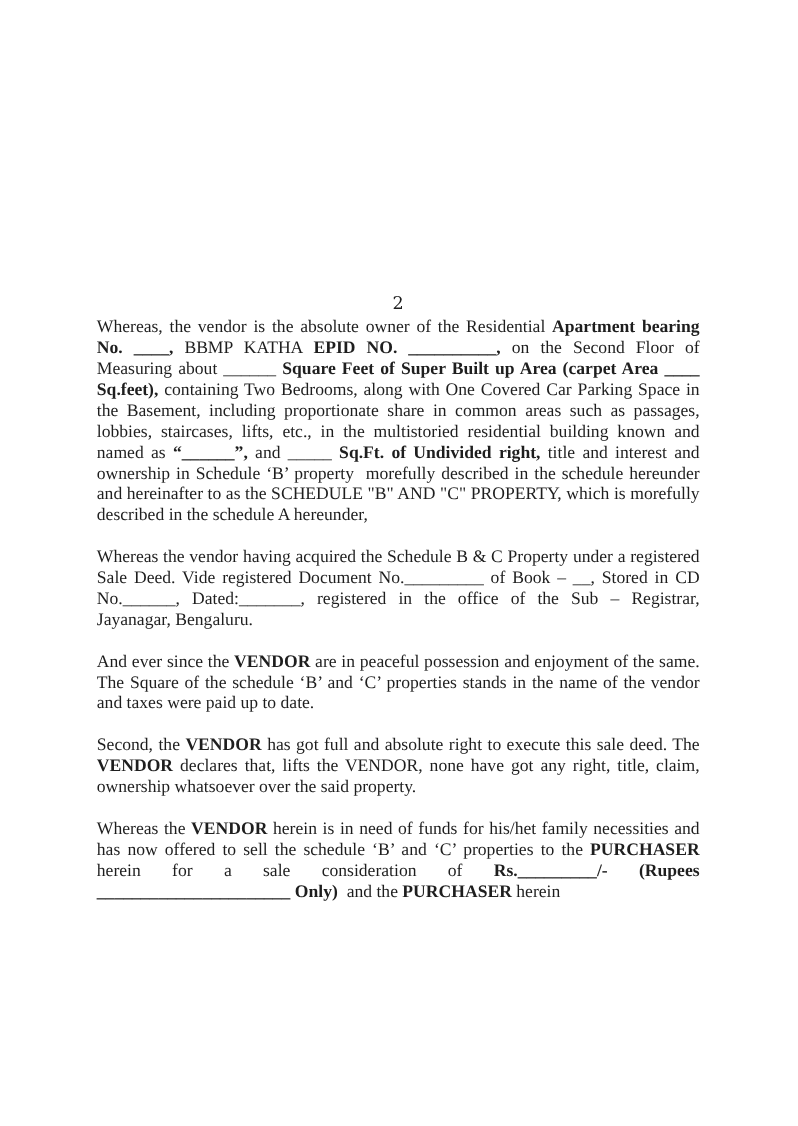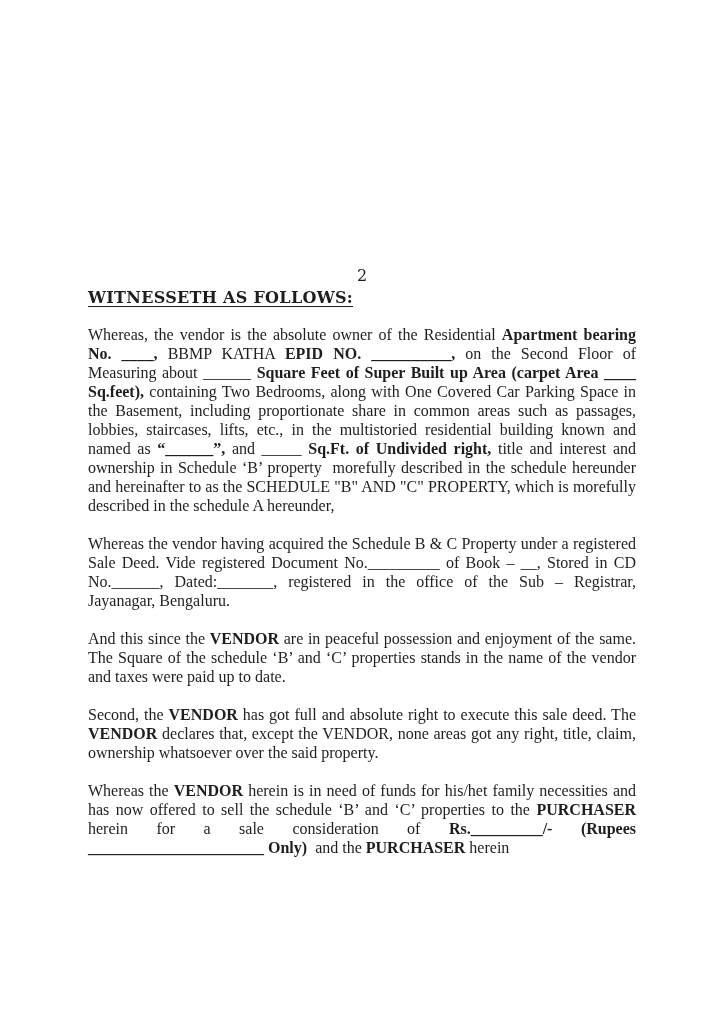--- a/index.html
+++ b/index.html
@@ -39,21 +39,20 @@
     font-family: Liberation Serif, serif;
   }
   .run { font-weight: normal; }
   .run.bold { font-weight: bold; }
 </style>
 </head>
 <body>
 
 <div class="page">
   <div class="page-number">2</div>
-  <div class="heading">WITNESSETH AS FOLLOWS:</div>
   <div id="document-body">
       <p class="para"><span class="run">Whereas, the vendor is the absolute owner of the Residential </span><span class="run bold">Apartment bearing No. ____, </span><span class="run">BBMP KATHA </span><span class="run bold">EPID NO. __________, </span><span class="run">on the Second Floor of Measuring about ______ </span><span class="run bold">Square Feet of Super Built up Area (carpet Area ____ Sq.feet), </span><span class="run">containing Two Bedrooms, along with One Covered Car Parking Space in the Basement, including proportionate share in common areas such as passages, lobbies, staircases, lifts, etc., in the multistoried residential building known and named as </span><span class="run bold">“______”, </span><span class="run">and _____ </span><span class="run bold">Sq.Ft. of Undivided right, </span><span class="run">title and interest and ownership in Schedule ‘B’ property  morefully described in the schedule hereunder and hereinafter to as the SCHEDULE "B" AND "C" PROPERTY, which is morefully described in the schedule A hereunder,</span></p>
       <p class="para"><span class="run">Whereas the vendor having acquired the Schedule B &amp; C Property under a registered Sale Deed. Vide registered Document No._________ of Book – __, Stored in CD No.______, Dated:_______, registered in the office of the Sub – Registrar, Jayanagar, Bengaluru.</span></p>
-      <p class="para"><span class="run">And this since the </span><span class="run bold">VENDOR </span><span class="run">are in peaceful possession and enjoyment of the same. The Square of the schedule ‘B’ and ‘C’ properties stands in the name of the vendor and taxes were paid up to date.</span></p>
-      <p class="para"><span class="run">Second, the </span><span class="run bold">VENDOR </span><span class="run">has got full and absolute right to execute this sale deed. The </span><span class="run bold">VENDOR </span><span class="run">declares that, except the VENDOR, none areas got any right, title, claim, ownership whatsoever over the said property.</span></p>
+      <p class="para"><span class="run">And ever since the </span><span class="run bold">VENDOR </span><span class="run">are in peaceful possession and enjoyment of the same. The Square of the schedule ‘B’ and ‘C’ properties stands in the name of the vendor and taxes were paid up to date.</span></p>
+      <p class="para"><span class="run">Second, the </span><span class="run bold">VENDOR </span><span class="run">has got full and absolute right to execute this sale deed. The </span><span class="run bold">VENDOR </span><span class="run">declares that, lifts the VENDOR, none have got any right, title, claim, ownership whatsoever over the said property.</span></p>
       <p class="para"><span class="run">Whereas the </span><span class="run bold">VENDOR </span><span class="run">herein is in need of funds for his/het family necessities and has now offered to sell the schedule ‘B’ and ‘C’ properties to the </span><span class="run bold">PURCHASER </span><span class="run">herein for a sale consideration of </span><span class="run bold">Rs._________/- (Rupees ______________________ Only) </span><span class="run"> and the </span><span class="run bold">PURCHASER </span><span class="run">herein</span></p>
     </div>
 </div>
 
 </body></html>

